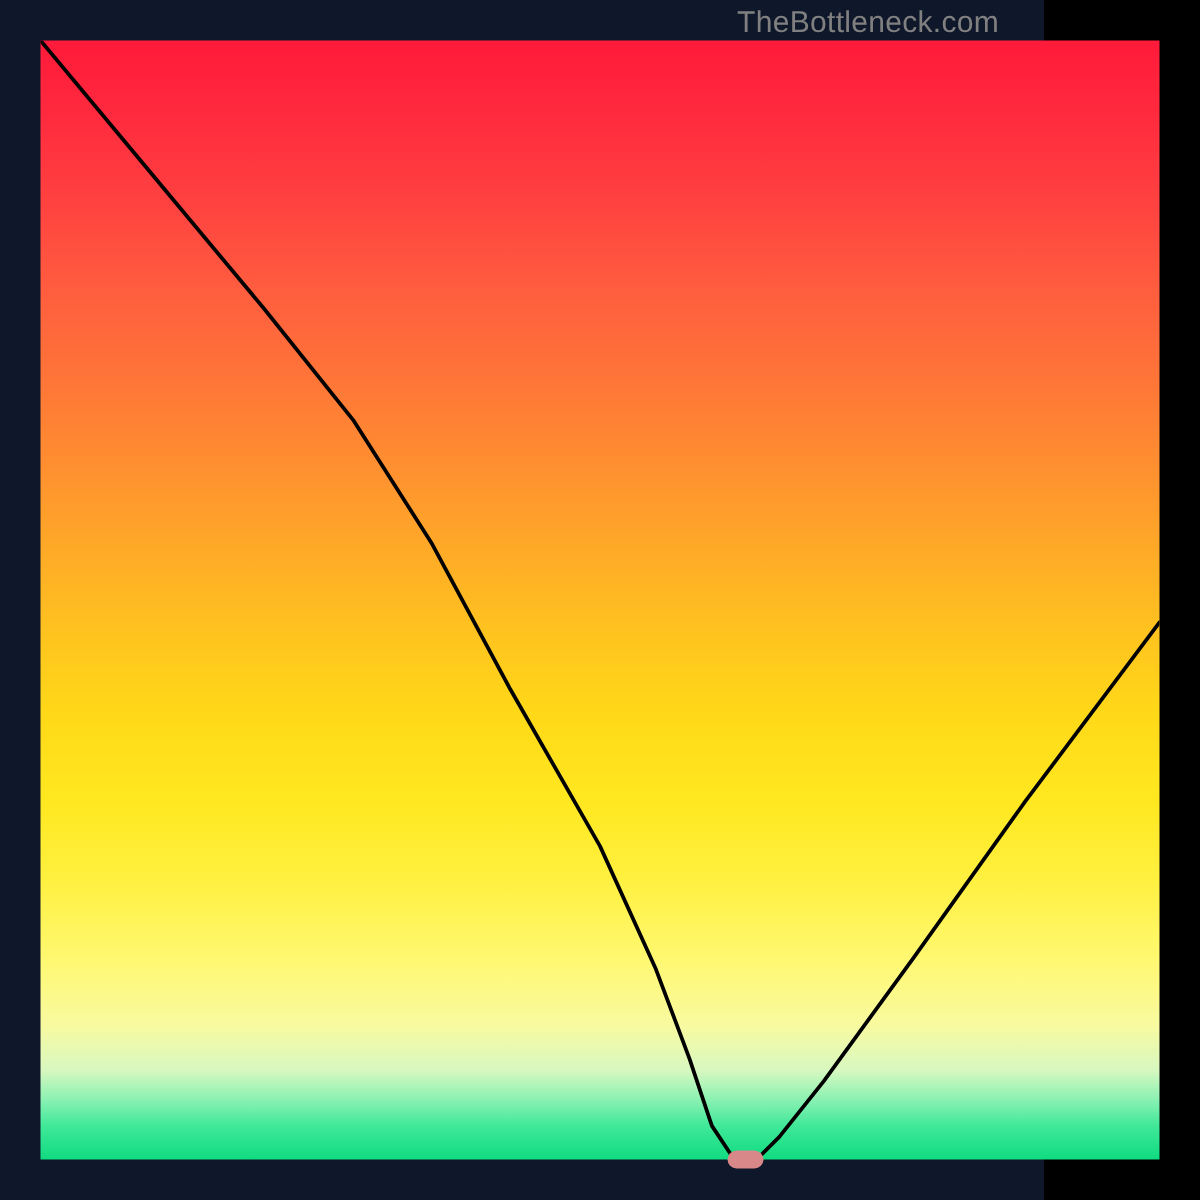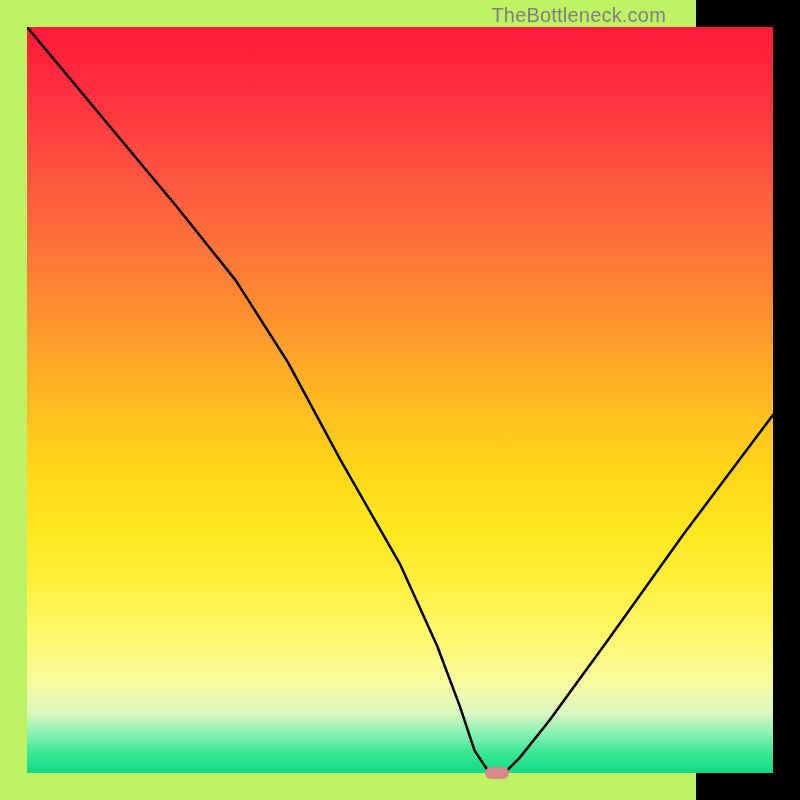--- a/index.html
+++ b/index.html
@@ -8,21 +8,21 @@
     width: 800px;
     height: 800px;
     overflow: hidden;
     font-family: Arial, sans-serif;
     background: #000;
   }
   .chart-container {
     position: relative;
     width: 696px;
     height: 800px;
-    background: #bef264;
+    background: #0f172a;
   }
   .plot-area {
     position: absolute;
     left: 27px;
     top: 27px;
     width: 746px;
     height: 746px;
     background: linear-gradient(to bottom,
       #ff1a3a 0%,
       #ff2b3e 7%,

